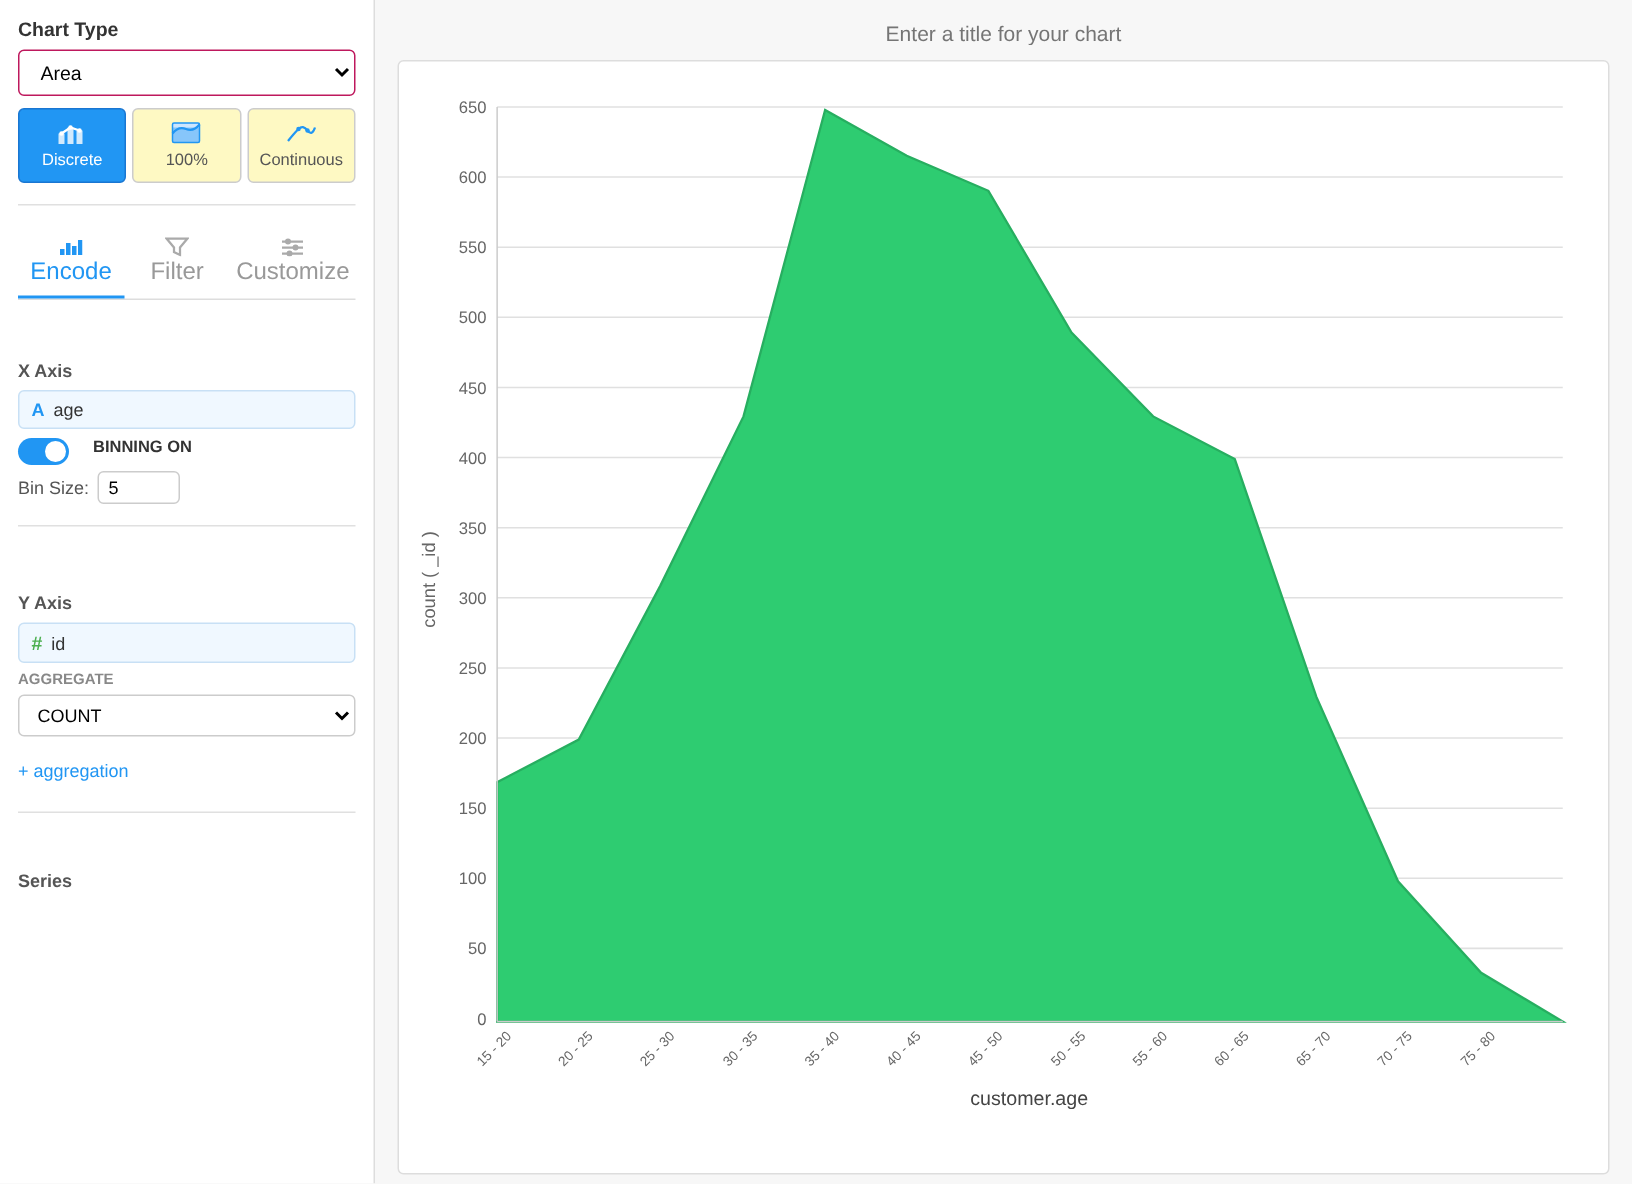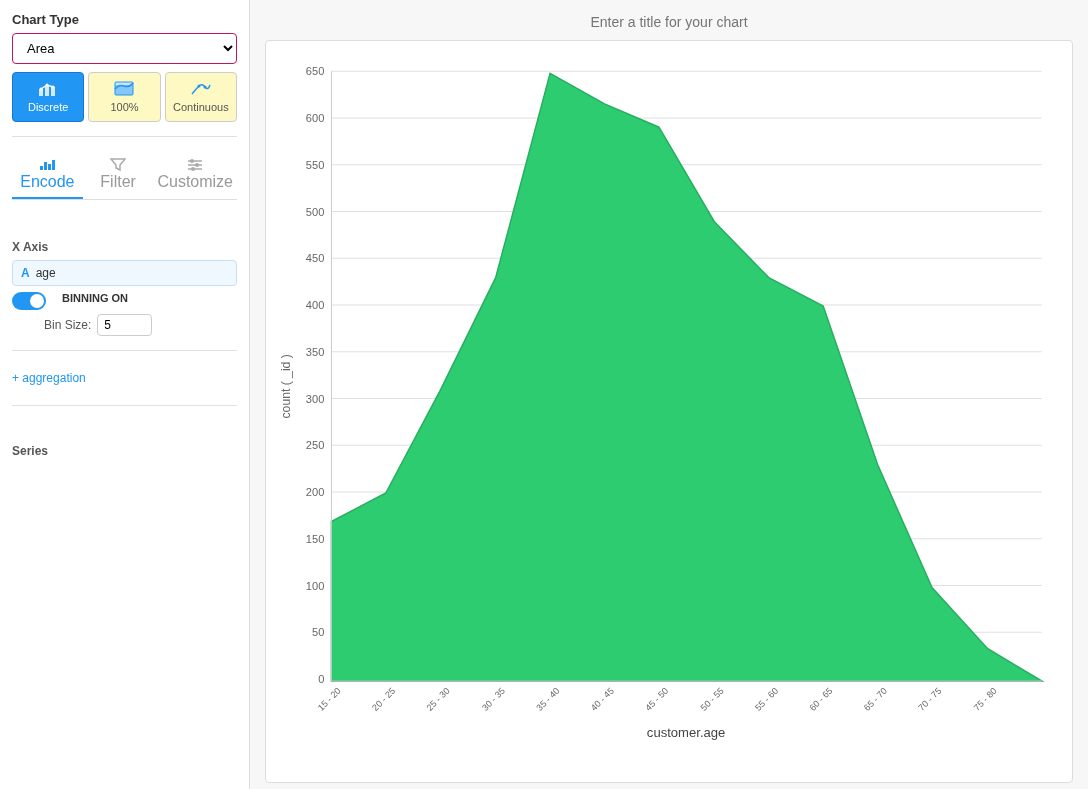--- a/index.html
+++ b/index.html
@@ -178,21 +178,20 @@
       color: #333;
     }
 
     .bin-size-row {
       display: flex;
       align-items: center;
       gap: 6px;
       margin-top: 4px;
       font-size: 12px;
       color: #555;
-      margin-left: 32px;
     }
 
     .bin-size-input {
       width: 55px;
       padding: 3px 6px;
       border: 1px solid #ccc;
       border-radius: 4px;
       font-size: 12px;
     }
 
@@ -355,20 +354,35 @@
       <span class="binning-label">BINNING ON</span>
     </div>
     <div class="bin-size-row">
       <span>Bin Size:</span>
       <input class="bin-size-input" type="number" value="5" style="">
     </div>
   </div>
 
   <hr class="divider">
 
+  <div class="axis-section">
+    <div class="axis-label">Y Axis</div>
+    <div class="field-pill">
+      <span class="field-icon-hash">#</span>
+      <span>id</span>
+    </div>
+    <div class="aggregate-label">AGGREGATE</div>
+    <select class="count-select">
+      <option>COUNT</option>
+      <option>SUM</option>
+      <option>AVG</option>
+      <option>MIN</option>
+      <option>MAX</option>
+    </select>
+  </div>
 
   <div class="add-link">+ aggregation</div>
 
   <hr class="divider">
 
   <div>
     <div class="axis-label">Series</div>
   </div>
 
 </div>

